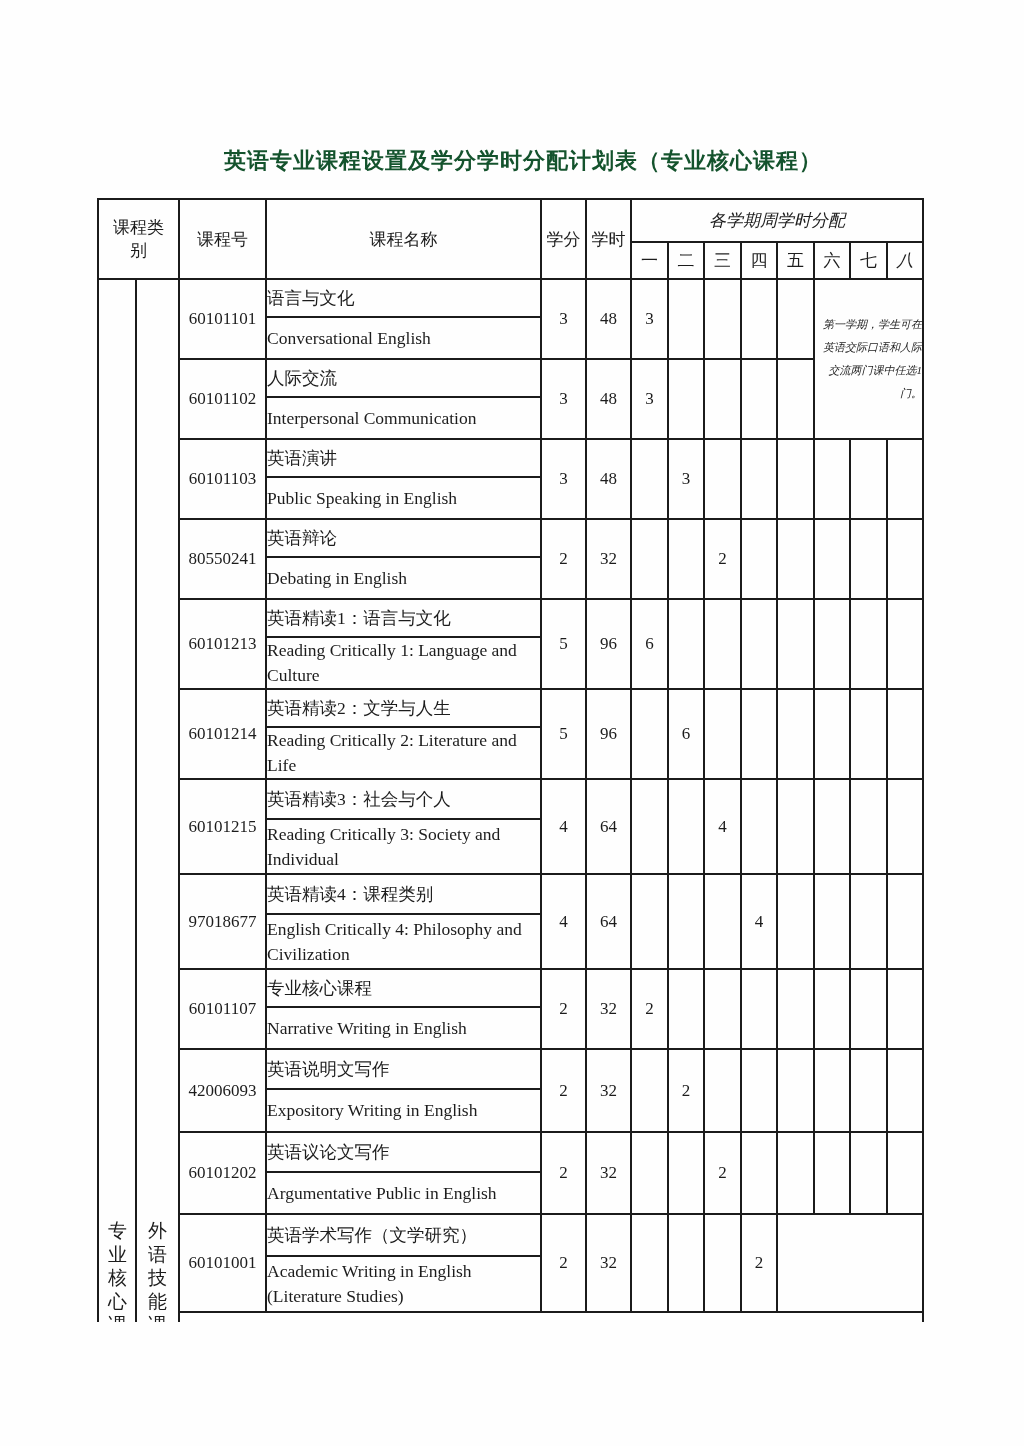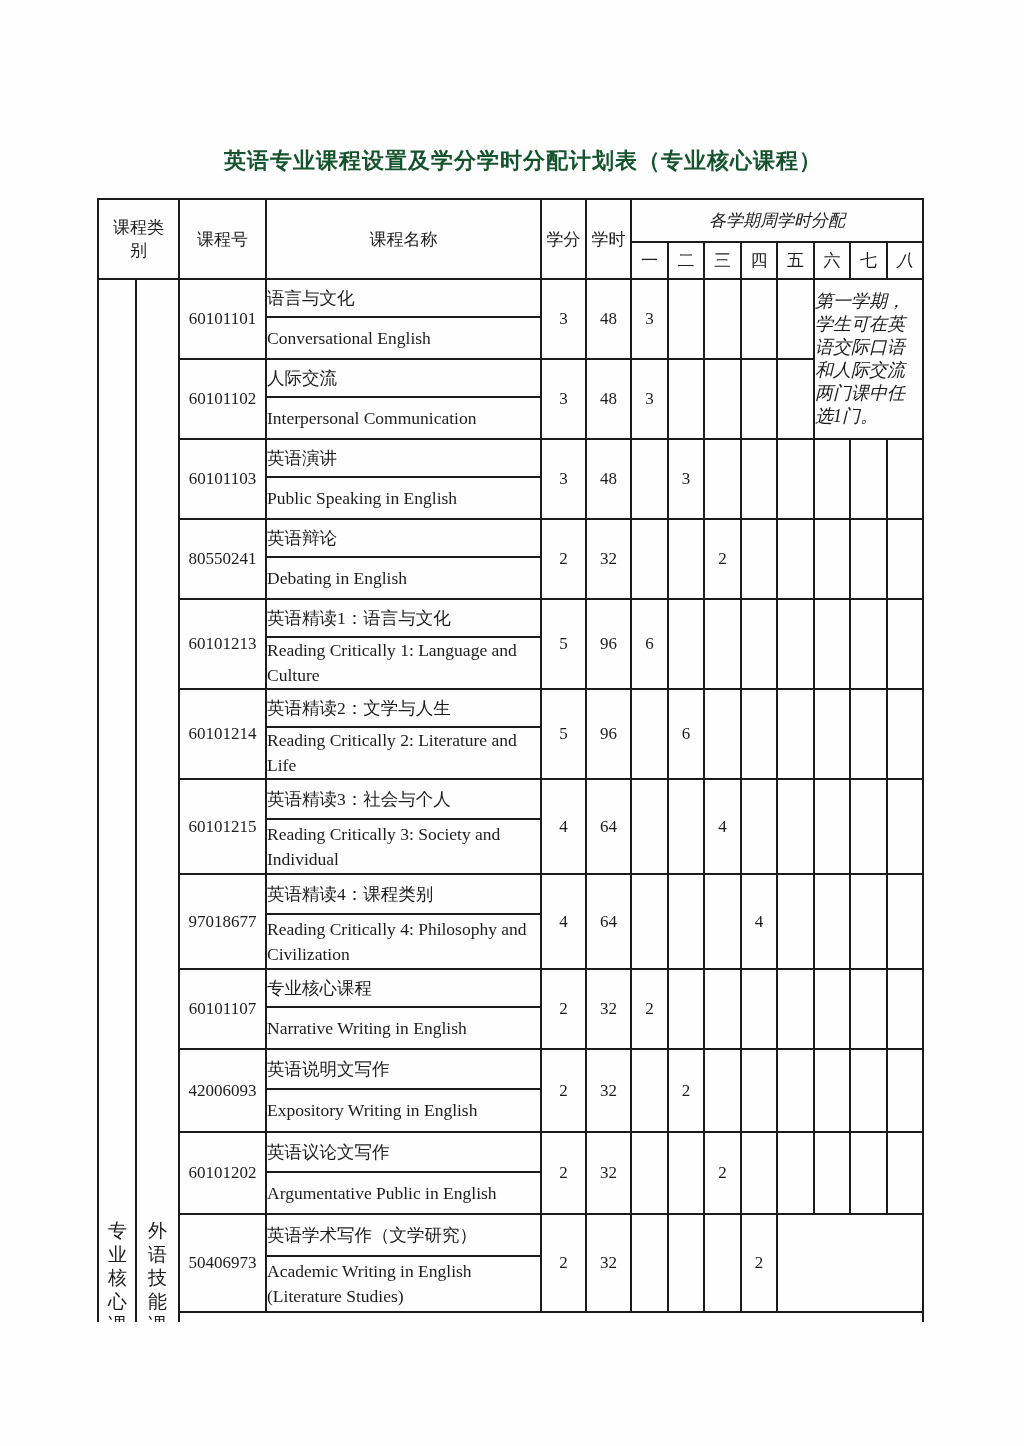--- a/index.html
+++ b/index.html
@@ -60,23 +60,23 @@
     font-size: 17px;
   }
   .name-cn, .name-en {
     text-align: left;
     vertical-align: middle;
     padding: 2px 8px;
     font-size: 17.5px;
     line-height: 25px;
   }
   .note-cell {
-    font-size: 18px;
+    font-size: 11px;
     line-height: 23px;
-    text-align: left;
+    text-align: right;
     vertical-align: middle;
     padding: 4px 4px 4px 6px;
   }
   .cat-col { border-bottom: none; }
   .tail { border-bottom: none; }
   .ghost { border: none; }
   .bt { border-top-width: 3px; }
   .bl { border-left-width: 3px; }
   .br { border-right-width: 3px; font-style: italic; }
   .vlabel {
@@ -269,21 +269,21 @@
         <td rowspan="2" class="c"></td>
         <td rowspan="2" class="c"></td>
         <td rowspan="2" class="c"></td>
         <td rowspan="2" class="c">4</td>
         <td rowspan="2" class="c"></td>
         <td rowspan="2" class="c"></td>
         <td rowspan="2" class="c"></td>
         <td rowspan="2" class="c br"></td>
       </tr>
       <tr style="height:55px">
-        <td class="name-en">Reading Critically 4: Philosophy and Civilization</td>
+        <td class="name-en">English Critically 4: Philosophy and Civilization</td>
       </tr>
 
       <tr style="height:38px">
         <td rowspan="2" class="c">60101107</td>
         <td class="name-cn">专业核心课程</td>
         <td rowspan="2" class="c">2</td>
         <td rowspan="2" class="c">32</td>
         <td rowspan="2" class="c">2</td>
         <td rowspan="2" class="c"></td>
         <td rowspan="2" class="c"></td>
@@ -327,21 +327,21 @@
         <td rowspan="2" class="c"></td>
         <td rowspan="2" class="c"></td>
         <td rowspan="2" class="c"></td>
         <td rowspan="2" class="c br"></td>
       </tr>
       <tr style="height:42px">
         <td class="name-en">Argumentative Public in English</td>
       </tr>
 
       <tr style="height:42px">
-        <td rowspan="2" class="c">50406973</td>
+        <td rowspan="2" class="c">60101001</td>
         <td class="name-cn">英语学术写作（文学研究）</td>
         <td rowspan="2" class="c">2</td>
         <td rowspan="2" class="c">32</td>
         <td rowspan="2" class="c"></td>
         <td rowspan="2" class="c"></td>
         <td rowspan="2" class="c"></td>
         <td rowspan="2" class="c">2</td>
         <td rowspan="2" colspan="4" class="c br tail"></td>
       </tr>
       <tr style="height:56px">

